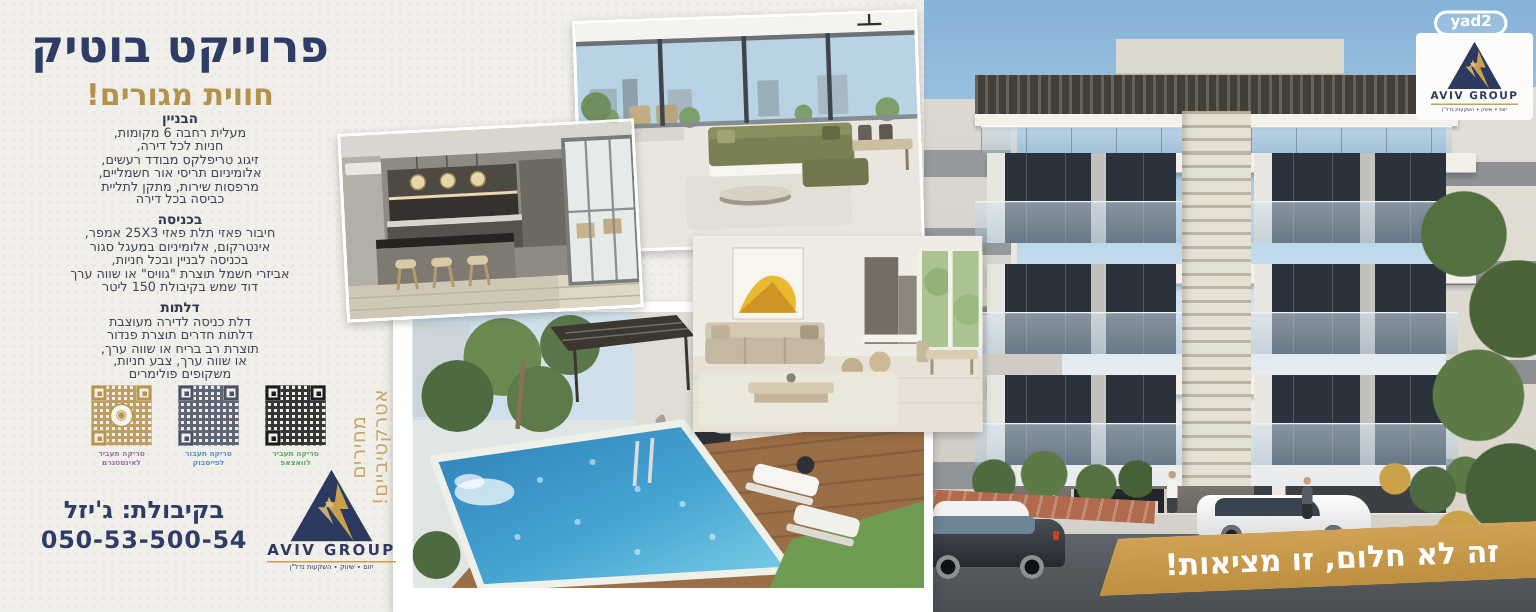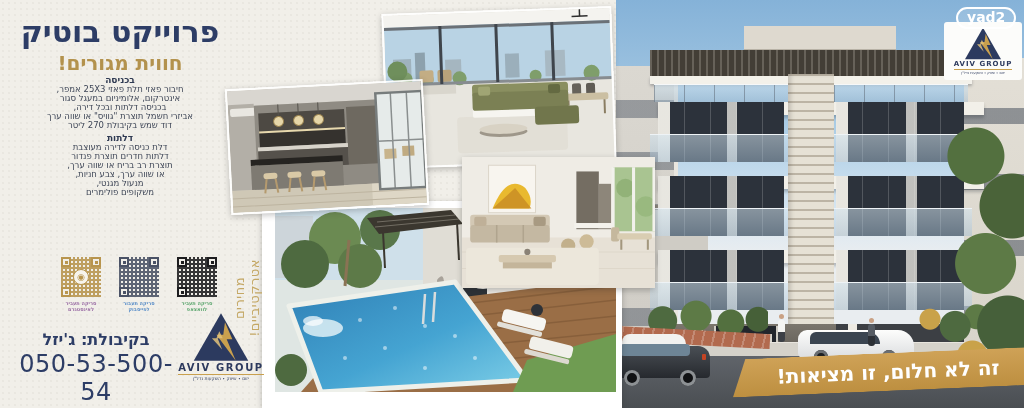--- a/index.html
+++ b/index.html
@@ -25,21 +25,21 @@
   .qr .f{position:absolute;width:10px;height:10px;border:2.5px solid var(--c);background:#f1efe9}
   .qr .f::after{content:"";position:absolute;inset:1.5px;background:var(--c)}
   .f.tl{top:0;left:0}.f.tr{top:0;right:0}.f.bl{bottom:0;left:0}
   .qr.gold{--c:#b8954e}.qr.navy{--c:#4a5266}.qr.black{--c:#1d1d1f}
   .qr .badge{position:absolute;inset:12px;border-radius:50%;background:#f7f4ec;border:1px solid #b8954e;
     display:flex;align-items:center;justify-content:center;font-size:9px;line-height:1;color:#b8954e}
   .qlabel{margin-top:3px;font-size:5px;line-height:6px;text-align:center;direction:rtl;font-weight:bold}
 
   .details{left:8px;top:330px;width:176px;text-align:center;direction:rtl;color:#2d3d66;z-index:60}
   .details .who{font-size:16px;font-weight:bold}
-  .details .phone{font-size:24px;font-weight:normal;direction:ltr;letter-spacing:.5px;margin-top:1px}
+  .details .phone{font-size:16px;font-weight:bold;direction:ltr;letter-spacing:.5px;margin-top:1px}
   .site{left:36px;top:380px;width:190px;text-align:center;color:#b3924d;font-size:13.5px;font-weight:bold;z-index:60}
 
   .avivlogo{display:flex;flex-direction:column;align-items:center;z-index:60}
   .avivlogo .nm{font-weight:bold;color:#2d3a5e;letter-spacing:1.6px;border-bottom:1.5px solid #c9a04e;padding-bottom:1px;white-space:nowrap}
   .avivlogo .tg{color:#2d3a5e;direction:rtl;margin-top:1px;white-space:nowrap}
   .logo-main{left:182px;top:312px;width:78px}
   .logo-main .nm{font-size:10px}.logo-main .tg{font-size:4.5px}
   .logo-top .nm{font-size:7px;letter-spacing:1px}.logo-top .tg{font-size:3.5px}
 
   .vnote{left:190px;top:280px;width:120px;height:36px;transform:rotate(-90deg);color:#c2a45e;direction:rtl;
@@ -125,52 +125,62 @@
   .mw1{left:14px}.mw2{left:70px}
   .b-pp{position:absolute;width:7px;height:22px;border-radius:3px;z-index:6}
   .b-pp::before{content:"";position:absolute;top:-6px;left:1px;width:5px;height:5px;border-radius:50%;background:#c9a184}
   .p1{left:162px;top:320px;background:linear-gradient(180deg,#f4f4f2 0 55%,#3c4046 55%)}
   .p2{left:252px;top:324px;background:linear-gradient(180deg,#555b63 0 55%,#2c3036 55%)}
 
   
   #banner{left:732px;top:353px;width:312px;height:38px;background:linear-gradient(180deg,#cfa257,#bd8f40);
     transform:rotate(-2.4deg);z-index:50;display:flex;align-items:center;justify-content:center;
     color:#fff;font-weight:bold;font-size:20px;direction:rtl;clip-path:polygon(14px 0,100% 0,100% 100%,0 100%)}
-  #yad2{left:956px;top:7px;z-index:62;color:#fff;font-weight:bold;font-size:14px}
+  #yad2{left:956px;top:7px;z-index:62;color:#fff;font-weight:bold;font-size:10px}
   #yad2 .cloud{display:inline-block;border:2.5px solid #fff;border-radius:13px;padding:0 9px 2px;background:rgba(255,255,255,.14)}
   #patch{left:944px;top:22px;width:78px;height:58px;background:#fcfcfa;border-radius:3px;z-index:61;
     display:flex;align-items:center;justify-content:center}
 </style>
 </head>
 <body>
 
 <div id="canvas">
 
   <div class="abs subtitle">חווית מגורים!</div>
   <div class="abs title">פרוייקט בוטיק</div>
 
   <div class="abs specs">
     <section>
+      <h3>הבניין</h3>
+      <div>
+          <div>מעלית רחבה 6 מקומות,</div>
+          <div>חניות לכל דירה,</div>
+          <div>זיגוג טריפלקס מבודד רעשים,</div>
+          <div>אלומיניום תריסי אור חשמליים,</div>
+          <div>מרפסות שירות, מתקן לתליית</div>
+          <div>כביסה בכל דירה</div>
+        </div>
+    </section>
+    <section>
       <h3>בכניסה</h3>
       <div>
           <div>חיבור פאזי תלת פאזי 25X3 אמפר,</div>
           <div>אינטרקום, אלומיניום במעגל סגור</div>
-          <div>בכניסה דלתות ובכל דירה,</div>
+          <div>בכניסה לבניין ובכל חניות,</div>
           <div>אביזרי חשמל תוצרת "גוויס" או שווה ערך</div>
-          <div>דוד שמש בקיבולת 270 ליטר</div>
+          <div>דוד שמש בקיבולת 150 ליטר</div>
         </div>
     </section>
     <section>
       <h3>דלתות</h3>
       <div>
           <div>דלת כניסה לדירה מעוצבת</div>
           <div>דלתות חדרים תוצרת פנדור</div>
           <div>תוצרת רב בריח או שווה ערך,</div>
           <div>או שווה ערך, צבע חניות,</div>
-          <div>מנעול מגנטי,</div>
           <div>משקופים פולימרים</div>
         </div>
     </section>
   </div>
 
   <div class="abs qrrow">
     <div class="qritem">
       <div class="qr gold">
         <span class="f tl"></span>
           <span class="f tr"></span>

